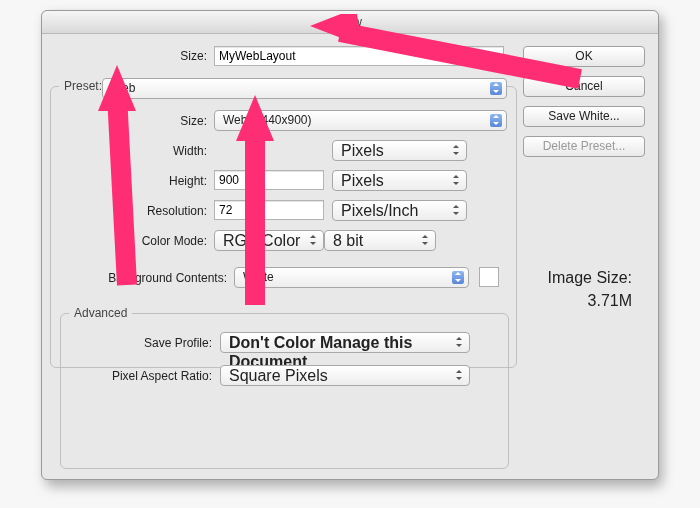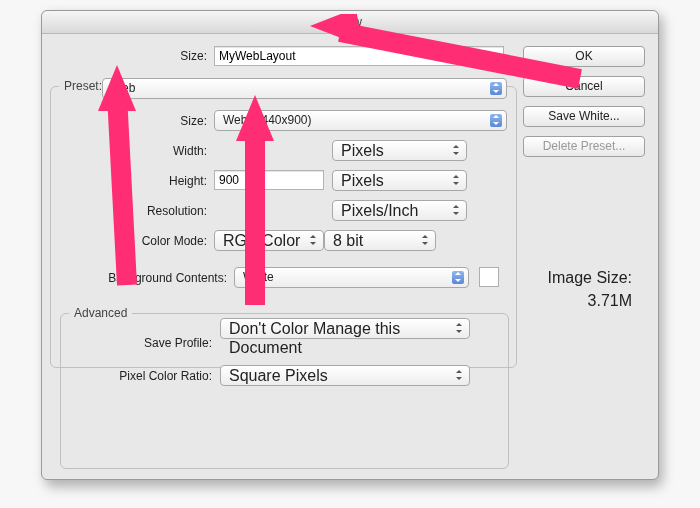--- a/index.html
+++ b/index.html
@@ -50,38 +50,39 @@
     <div class="dd" style="left:172px;top:76px;width:293px;"><span>Web (1440x900)</span><span class="caret"></span></div>
 
     <div class="label" style="left:95px;top:110px;width:70px;">Width:</div>
     <div class="ddplain" style="left:290px;top:106px;width:135px;"><span>Pixels</span><span class="pc"></span></div>
 
     <div class="label" style="left:95px;top:140px;width:70px;">Height:</div>
     <input class="txt" style="left: 172px; top: 136px; width: 110px;" value="900">
     <div class="ddplain" style="left:290px;top:136px;width:135px;"><span>Pixels</span><span class="pc"></span></div>
 
     <div class="label" style="left:80px;top:170px;width:85px;">Resolution:</div>
+    <input class="txt" style="left: 172px; top: 166px; width: 110px;" value="72">
     <div class="ddplain" style="left:290px;top:166px;width:135px;"><span>Pixels/Inch</span><span class="pc"></span></div>
 
     <div class="label" style="left:70px;top:200px;width:95px;">Color Mode:</div>
     <div class="ddplain" style="left:172px;top:196px;width:110px;"><span>RGB Color</span><span class="pc"></span></div>
     <div class="ddplain" style="left:282px;top:196px;width:112px;"><span>8 bit</span><span class="pc"></span></div>
 
     <div class="label" style="left:35px;top:237px;width:150px;">Background Contents:</div>
     <div class="dd" style="left:192px;top:233px;width:235px;"><span>White</span><span class="caret"></span></div>
     <div class="swatch" style="left:437px;top:233px;"></div>
 
     <div class="group" style="left:18px;top:279px;width:447px;height:154px;">
       <div class="legend">Advanced</div>
     </div>
 
     <div class="label" style="left:55px;top:302px;width:115px;">Save Profile:</div>
-    <div class="ddplain" style="left:178px;top:284px;width:250px;"><span>Don't Color Manage this Document</span><span class="pc"></span></div>
+    <div class="ddplain" style="left:178px;top:298px;width:250px;font-weight:bold;"><span>Don't Color Manage this Document</span><span class="pc"></span></div>
 
-    <div class="label" style="left:35px;top:335px;width:135px;">Pixel Color Ratio:</div>
+    <div class="label" style="left:35px;top:335px;width:135px;">Pixel Aspect Ratio:</div>
     <div class="ddplain" style="left:178px;top:331px;width:250px;"><span>Square Pixels</span><span class="pc"></span></div>
 
     <div class="btn default" style="left:481px;top:12px;width:122px;">OK</div>
     <div class="btn" style="left:481px;top:42px;width:122px;">Cancel</div>
     <div class="btn" style="left:481px;top:72px;width:122px;">Save White...</div>
     <div class="btn disabled" style="left:481px;top:102px;width:122px;">Delete Preset...</div>
 
     <div class="imgsz" style="left:500px;top:235px;width:90px;">Image Size:</div>
     <div class="imgsz" style="left:500px;top:258px;width:90px;">3.71M</div>
 

